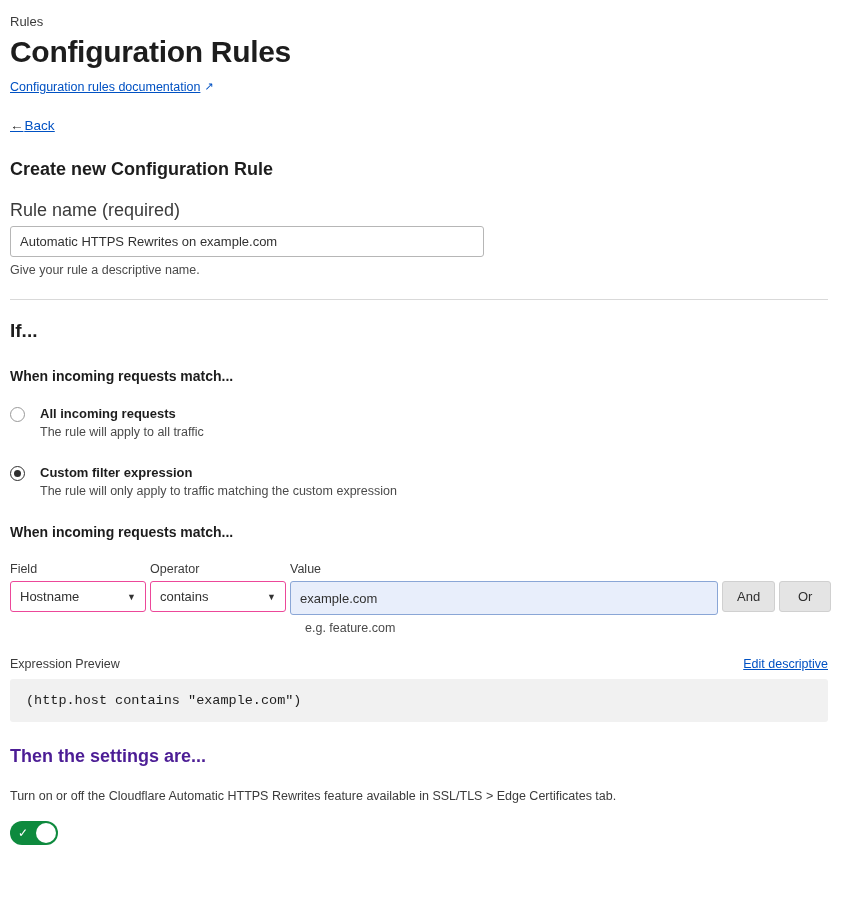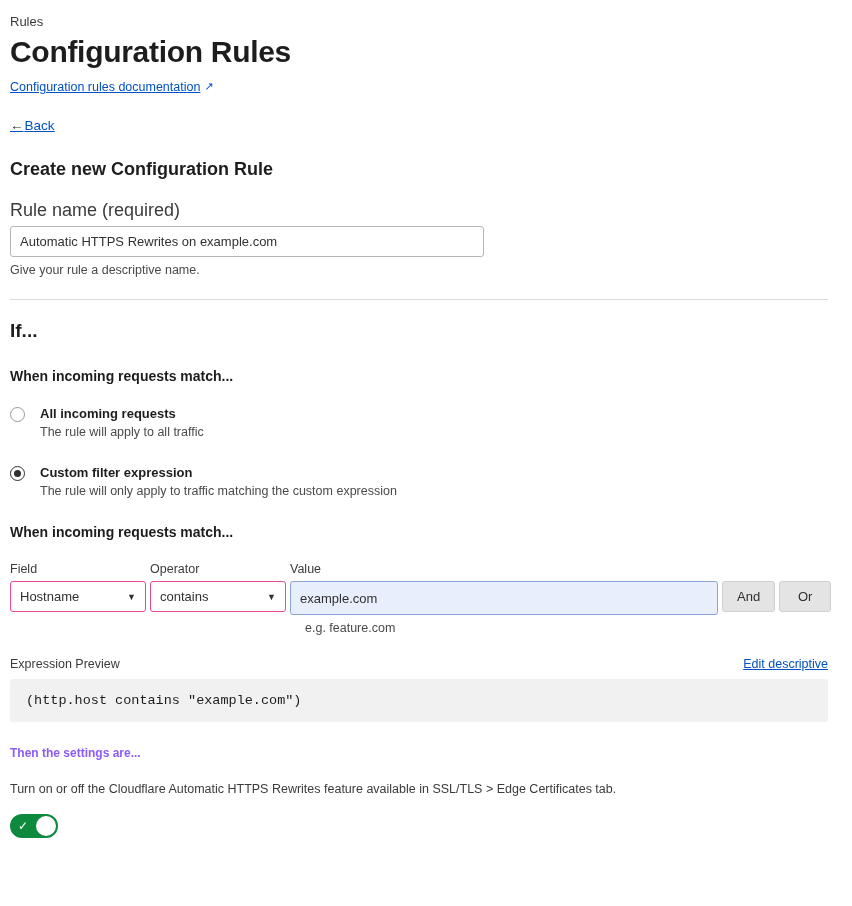--- a/index.html
+++ b/index.html
@@ -221,23 +221,23 @@
   }
   .preview-box {
     background: #f1f1f1;
     border-radius: 3px;
     padding: 14px 16px;
     font-family: "Liberation Mono", monospace;
     font-size: 13.5px;
     color: #1d1d1d;
   }
   .then-heading {
-    font-size: 12px;
-    font-weight: bold;
-    color: #8b5cf6;
+    font-size: 18px;
+    font-weight: bold;
+    color: #4c1d95;
     margin: 24px 0 22px 0;
   }
   .setting-row {
     display: flex;
     align-items: baseline;
   }
   .setting-title {
     font-size: 14px;
     font-weight: bold;
     color: #1d1d1d;

